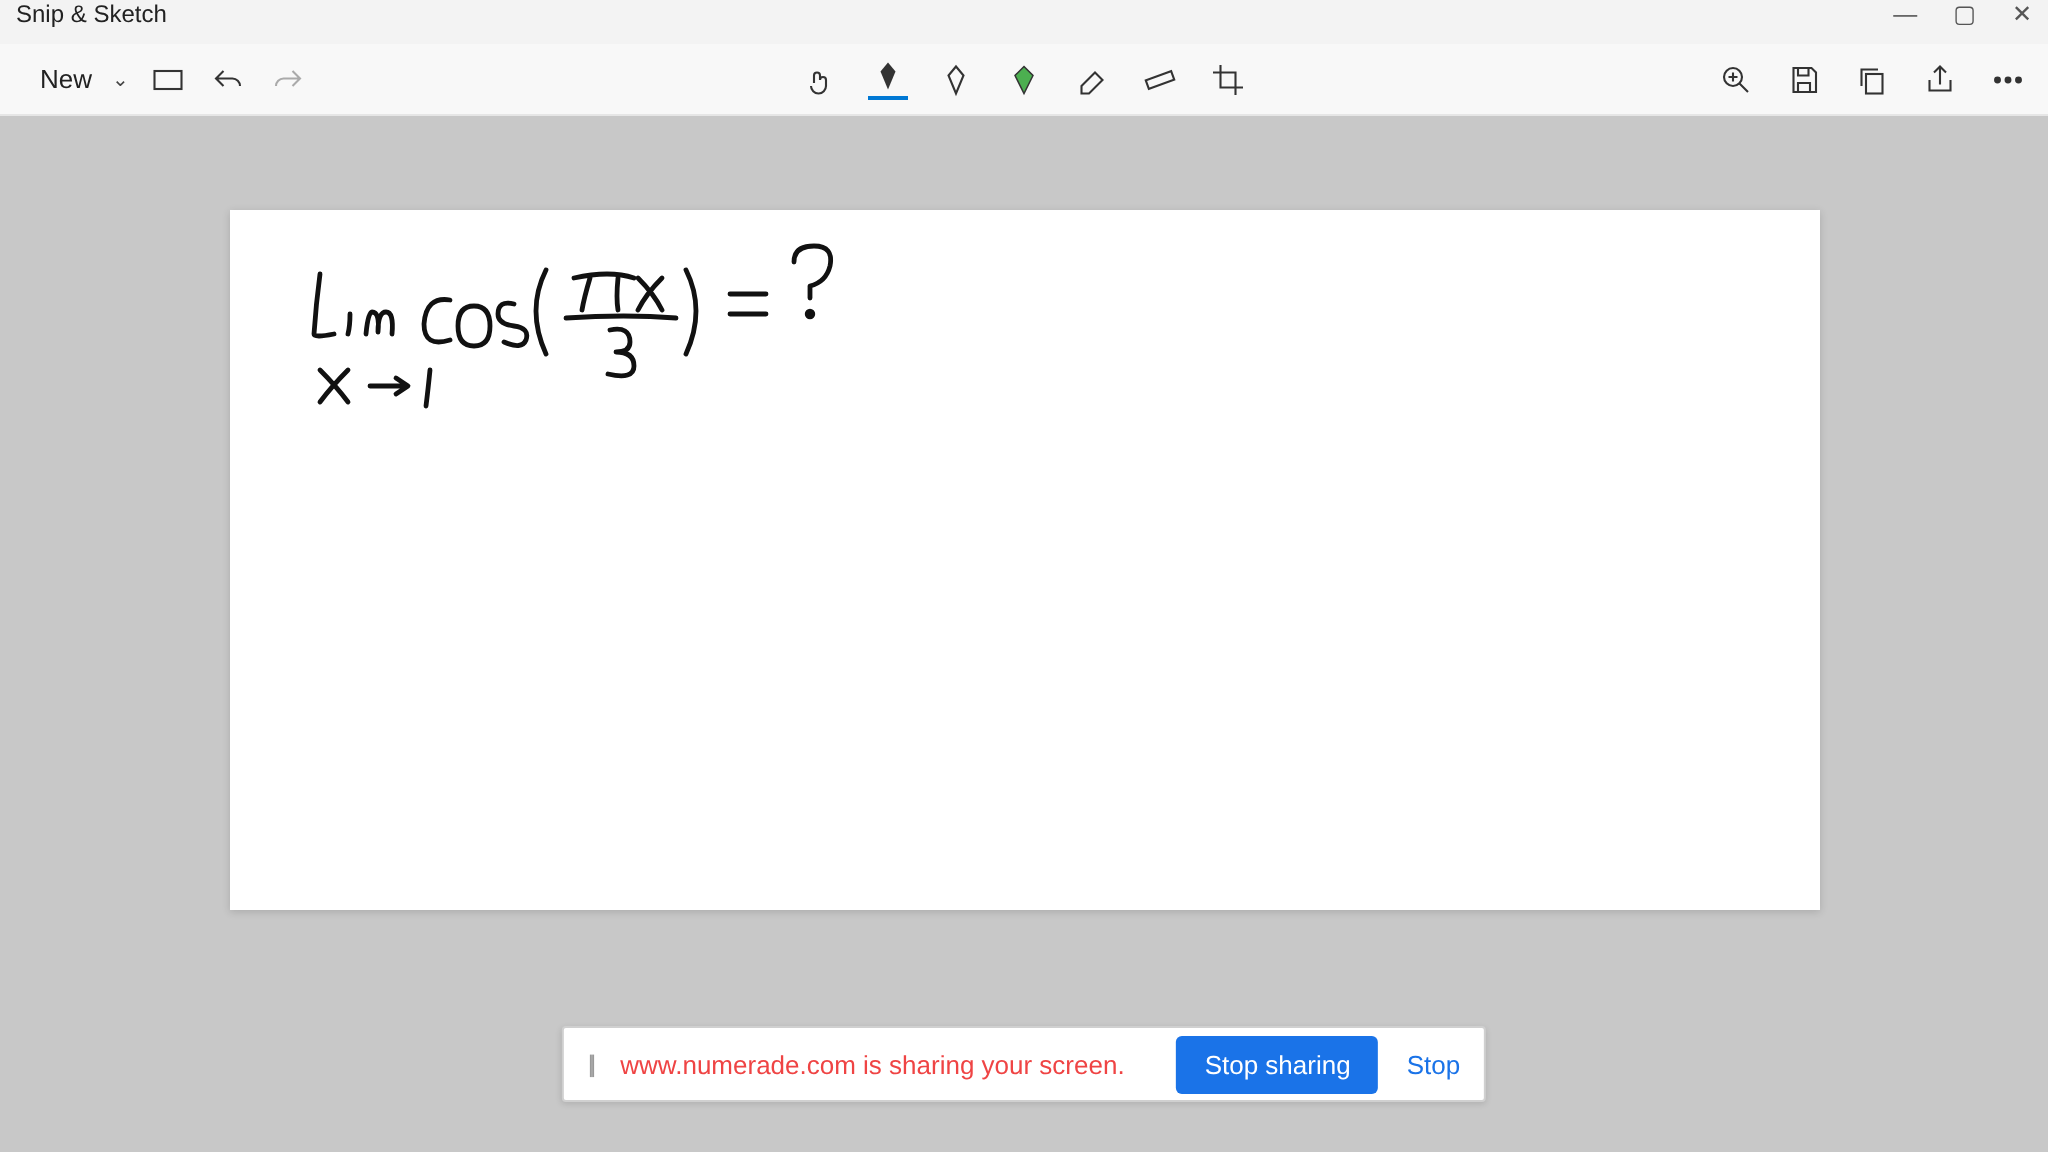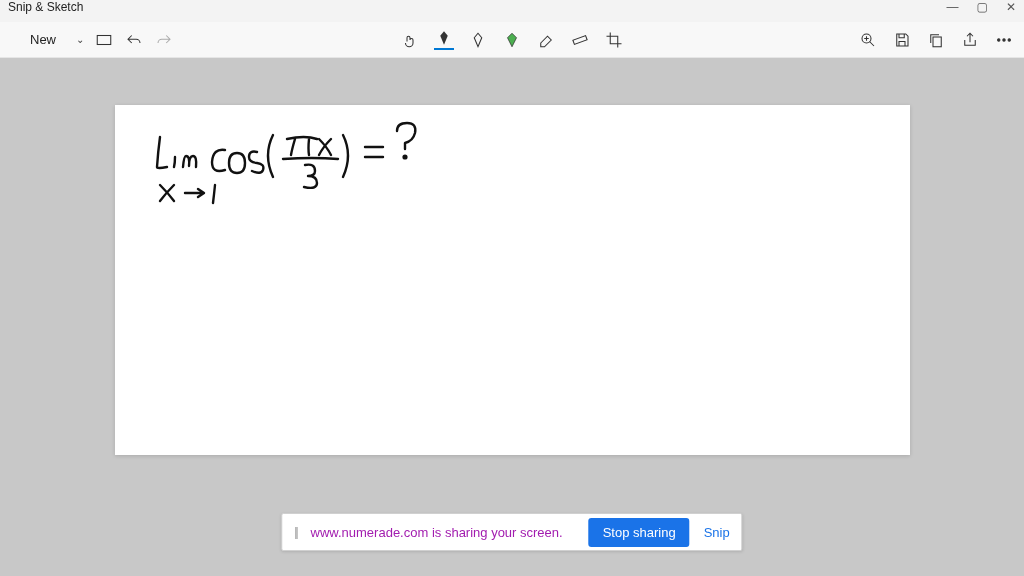--- a/index.html
+++ b/index.html
@@ -19,41 +19,41 @@
   }
   .toolbar-left { display: flex; align-items: center; gap: 10px; }
   .toolbar-center { position: absolute; left: 50%; transform: translateX(-50%); display:flex; align-items:center; gap:14px; }
   .toolbar-right { margin-left: auto; display: flex; align-items: center; gap: 14px; }
 
   .tb-btn { width: 20px; height: 20px; display:flex; align-items:center; justify-content:center; color:#333; }
   .tb-btn svg { width: 18px; height: 18px; stroke: #333; fill: none; stroke-width: 1.4; }
   .tb-btn.faded svg { stroke: #aaa; }
   .tb-btn.active { border-bottom: 2px solid #0078d4; padding-bottom:1px; }
 
-  .new-btn { display:flex; align-items:center; gap:20px; font-size:13px; color:#222; }
+  .new-btn { display:flex; align-items:center; gap:10px; font-size:13px; color:#222; }
   .chev { font-size: 10px; color:#444; }
 
   .canvas-area {
     position: absolute; top: 58px; left: 0; right:0; bottom:0;
     background: #c8c8c8; display:flex; justify-content:center; align-items:flex-start;
   }
   .paper {
     margin-top: 47px; width: 795px; height: 350px; background:#fff;
     box-shadow: 0 1px 4px rgba(0,0,0,0.15); position: relative;
   }
   .ink { position:absolute; top:0; left:0; }
 
   .share-bar {
     position: absolute; bottom: 25px; left: 50%; transform: translateX(-50%);
     background: #fff; border: 1px solid #d0d0d0; border-radius: 2px;
     height: 38px; display:flex; align-items:center; padding: 0 12px; gap: 14px;
     font-size: 13px; box-shadow: 0 1px 3px rgba(0,0,0,0.12);
   }
   .share-bar .handle { color:#999; letter-spacing:-2px; font-size:12px; }
-  .share-bar .msg { color:#a21caf;text-align:right; }
+  .share-bar .msg { color:#ef4444;text-align:right; }
   .share-bar .stop { background:#1a73e8; color:#fff; border:none; padding:7px 14px; border-radius:3px; font-size:13px;margin-left:12px; }
   .share-bar .hide { color:#1a73e8; background:none; border:none; font-size:13px; }
 </style>
 </head>
 <body>
 
 <div class="titlebar">
   <span>Snip &amp; Sketch</span>
   <div class="controls">
     <span>—</span>
@@ -200,14 +200,14 @@
         <path d="M100 80 q-1 10 -2 18"></path>
       </g>
     </svg>
   </div>
 </div>
 
 <div class="share-bar">
   <span class="handle">||</span>
   <span class="msg">www.numerade.com is sharing your screen.</span>
   <button class="stop">Stop sharing</button>
-  <button class="hide">Snip</button>
+  <button class="hide">Stop</button>
 </div>
 
 </body></html>

